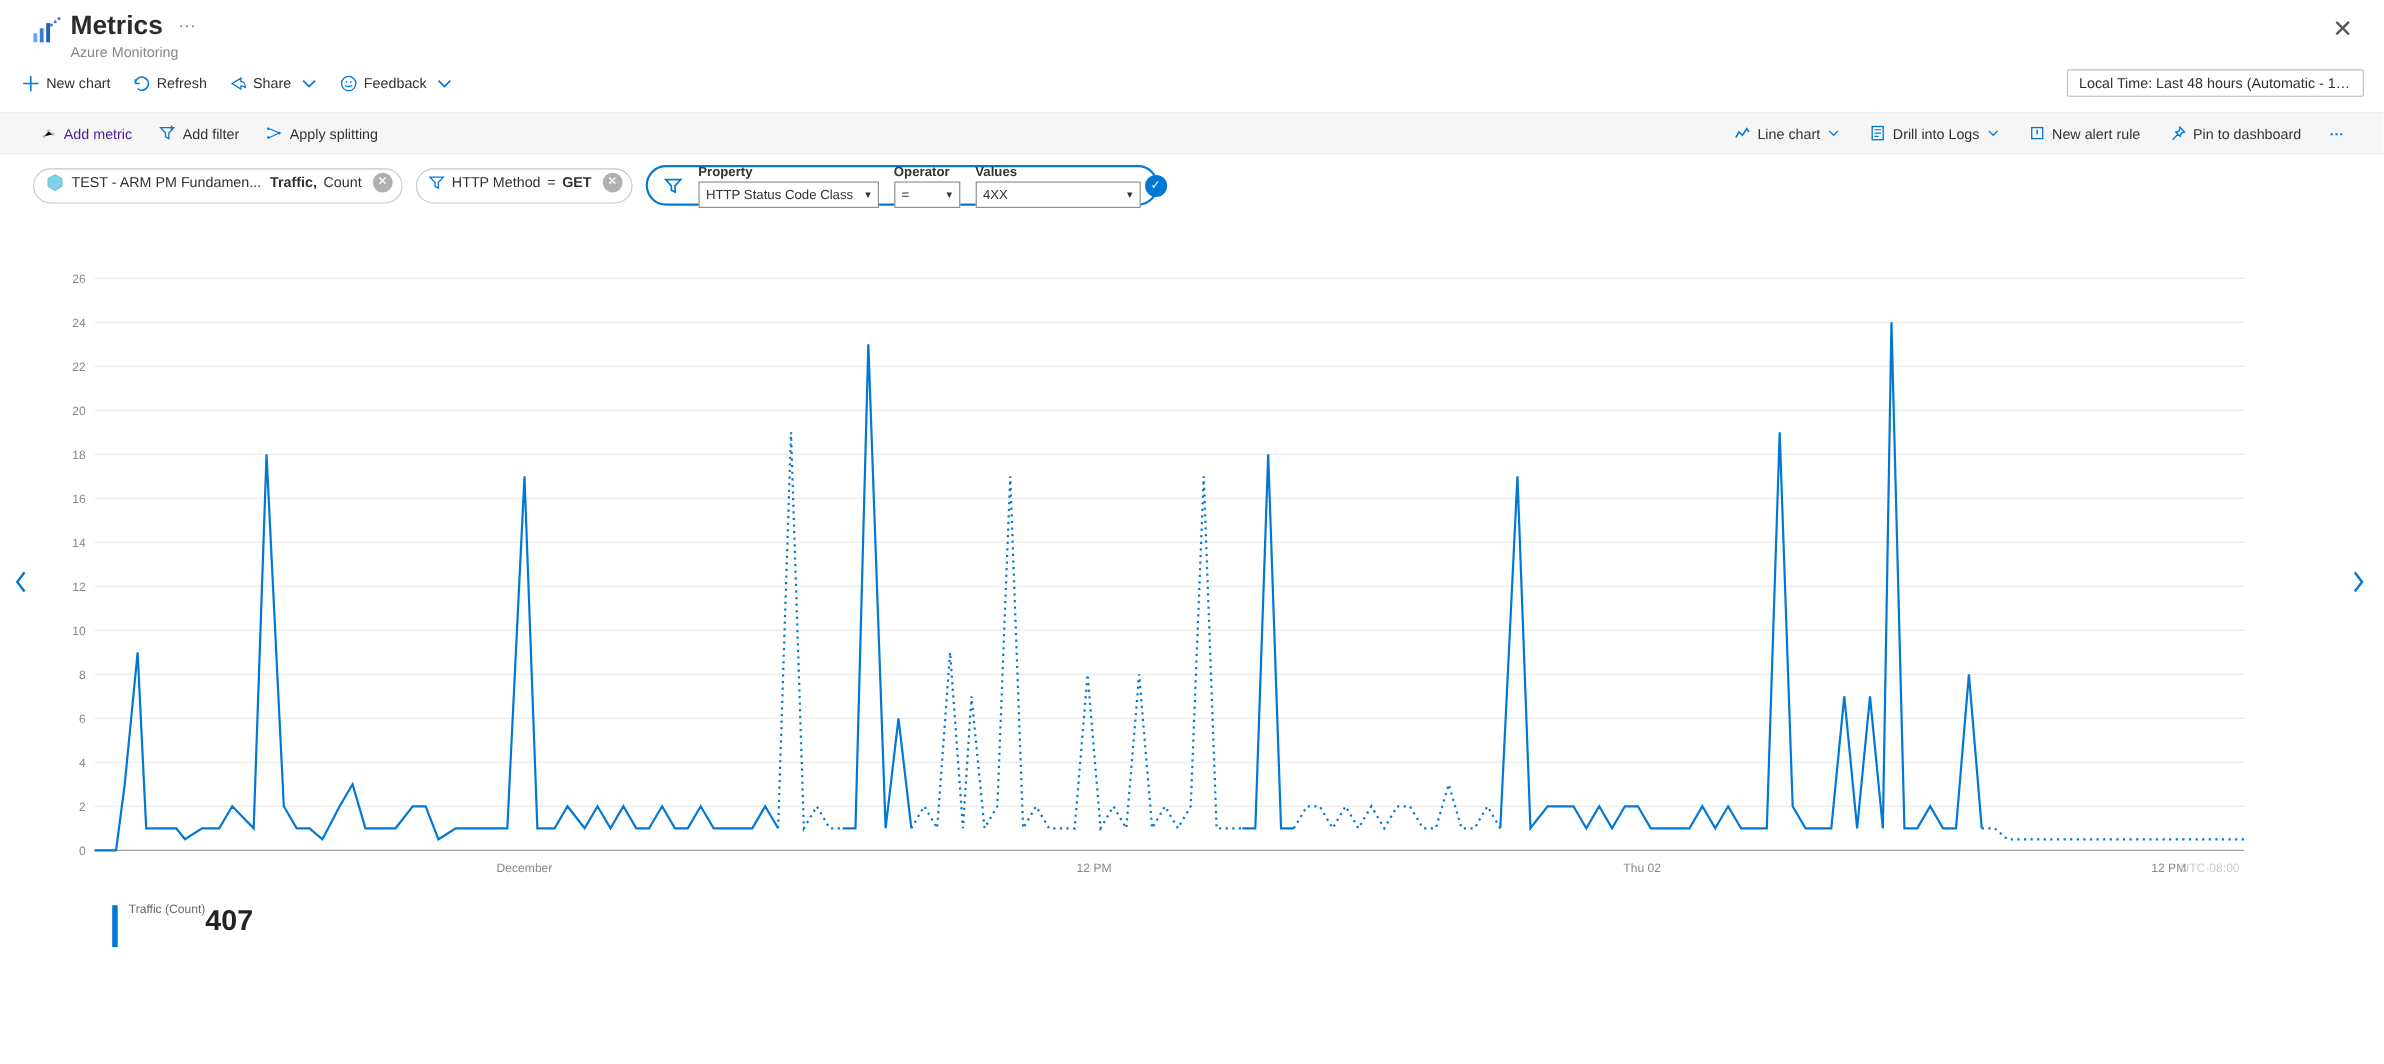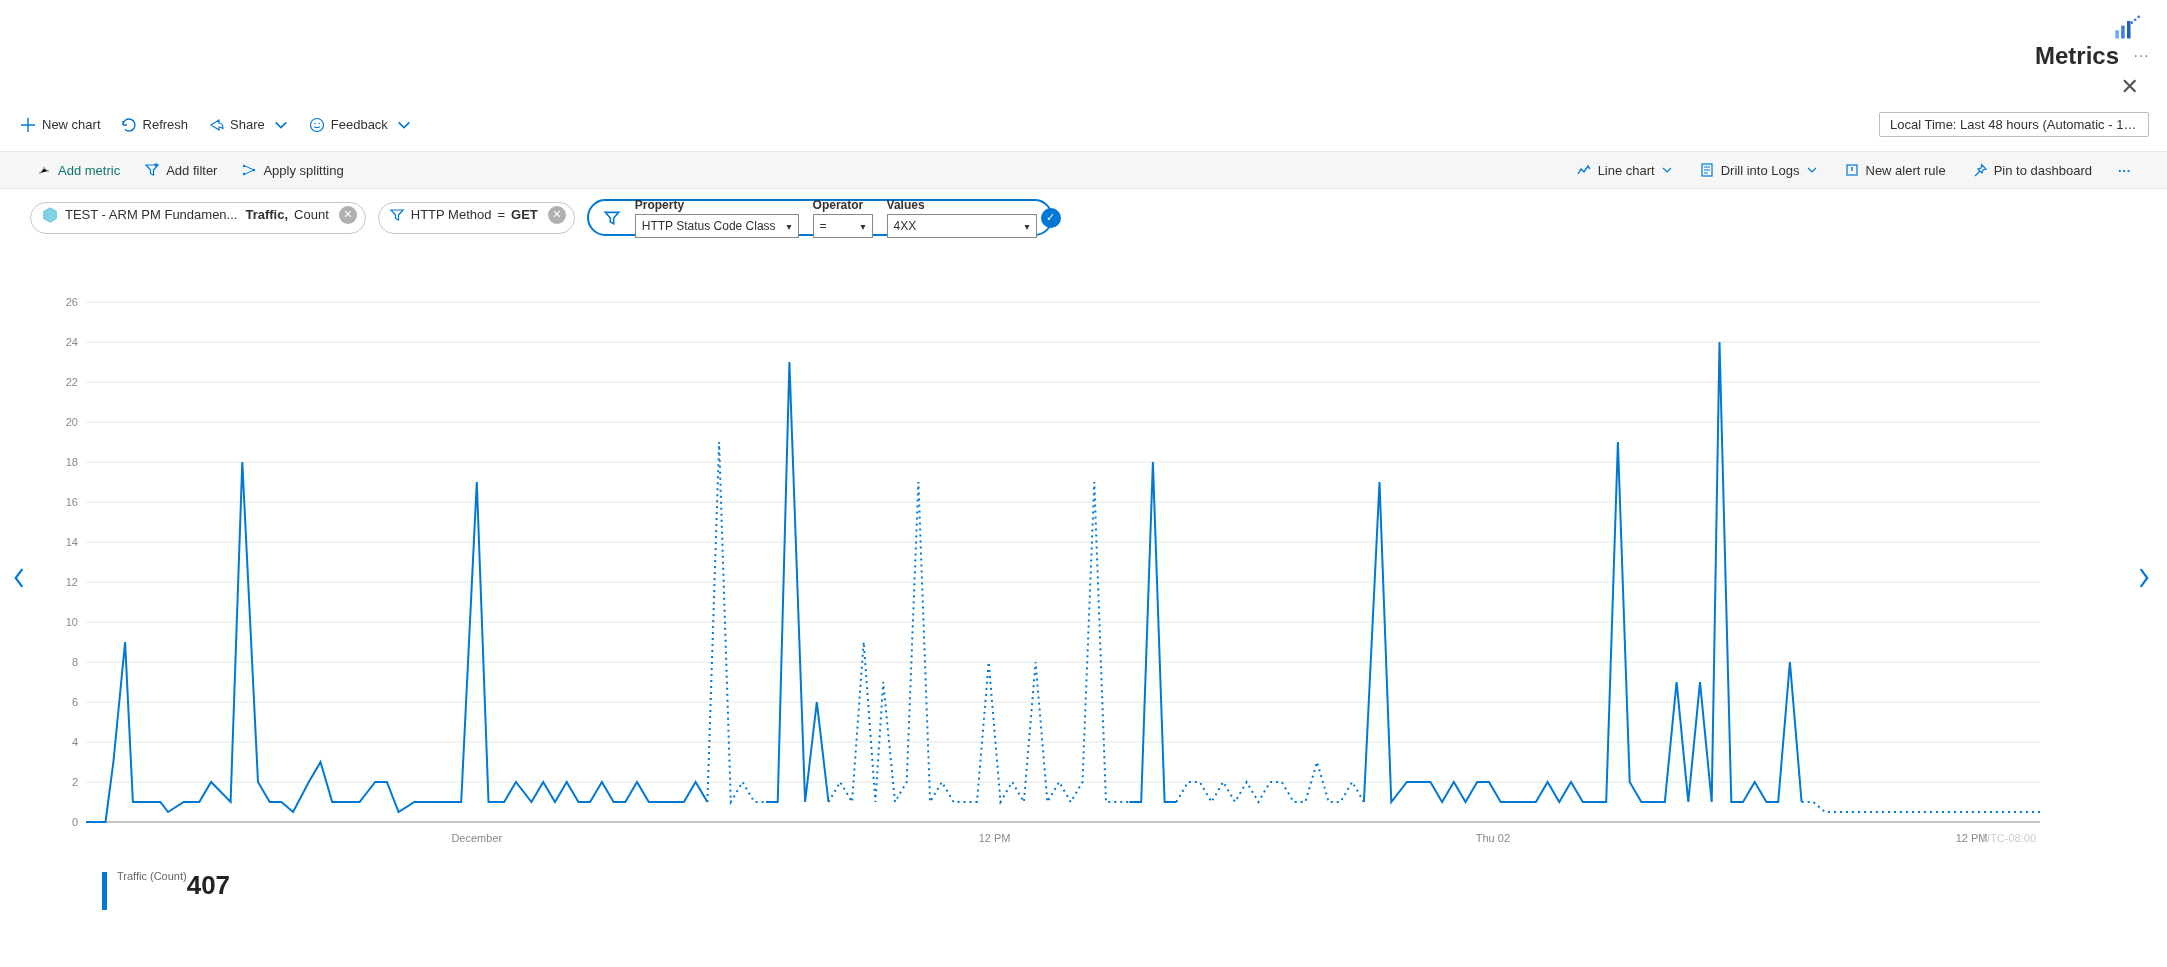--- a/index.html
+++ b/index.html
@@ -1,40 +1,40 @@
 <!DOCTYPE html>
 <html><head>
 <meta charset="utf-8">
 <style>
   * { box-sizing: border-box; }
   html, body { margin: 0; padding: 0; font-family: "Segoe UI", Arial, sans-serif; font-size: 13px; color: #323130; background: #fff; }
   .root { width: 2167px; height: 967px; position: relative; }
 
   
-  .header-row { display: flex; align-items: flex-end; padding: 10px 18px 0 16px; flex-direction: column; }
+  .header-row { display: flex; align-items: flex-start; padding: 10px 18px 0 28px; }
   .title-icon { width: 28px; height: 28px; display: flex; align-items: center; justify-content: center; margin-right: 8px; margin-top: 4px; }
   .title-block { flex: 1; }
   .title-line { display: flex; align-items: center; }
   .page-title { font-size: 24px; font-weight: 600; color: #2b2b2b; }
   .title-ellipsis { margin-left: 14px; color: #888; font-size: 16px; cursor: pointer; }
   .subtitle { font-size: 13px; color: #888; margin-top: 2px; }
   .close-btn { font-size: 22px; color: #555; cursor: pointer; padding: 6px 10px; line-height: 1; font-weight: 300; }
 
   
   .cmdbar { display: flex; align-items: center; padding: 8px 18px 14px 12px; gap: 4px; }
   .cmdbar .cmd { display: flex; align-items: center; gap: 6px; padding: 4px 8px; cursor: pointer; color: #323130; font-size: 13px; border-radius: 2px; }
   .cmdbar .cmd svg { width: 16px; height: 16px; }
   .cmdbar .chev { margin-left: 2px; }
   .spacer { flex: 1; }
   .time-btn { border: 1px solid #bdbdbd; border-radius: 2px; padding: 4px 10px; font-size: 13px; color: #323130; cursor: pointer; max-width: 270px; white-space: nowrap; overflow: hidden; text-overflow: ellipsis; }
 
   
   .graybar { background: #f6f6f6; border-top: 1px solid #eaeaea; border-bottom: 1px solid #eaeaea; display: flex; align-items: center; padding: 6px 30px; gap: 12px; }
   .graybar .gbtn { display: flex; align-items: center; gap: 6px; font-size: 13px; cursor: pointer; padding: 4px 6px; border-radius: 2px; }
-  .graybar .gbtn.disabled { color: #0f766e; }
+  .graybar .gbtn.disabled { color: #4c1d95; }
   .graybar .right { margin-left: auto; display: flex; align-items: center; gap: 14px; }
   .graybar .chev { color: #0078d4; }
   .more-btn { color: #0078d4; font-weight: bold; padding: 0 6px; cursor: pointer; }
 
   
   .pillrow { display: flex; align-items: center; padding: 10px 30px 6px 30px; gap: 12px; flex-wrap: wrap; }
   .pill { display: flex; align-items: center; border: 1px solid #c8c8c8; border-radius: 16px; height: 32px; padding: 0 8px 6px 10px; font-size: 13px; gap: 6px; }
   .pill .hex { width: 18px; height: 18px; }
   .pill .close { width: 18px; height: 18px; background: #b0b0b0; border-radius: 50%; color: #fff; display: flex; align-items: center; justify-content: center; font-size: 11px; cursor: pointer; margin-left: 4px; line-height: 1; }
   .pill strong { font-weight: 600; }
@@ -84,20 +84,21 @@
         <circle cx="19" cy="5" r="1.2" fill="#3a7de0"></circle>
         <circle cx="22" cy="2.5" r="1.2" fill="#3a7de0"></circle>
         <circle cx="16" cy="7.5" r="1.2" fill="#3a7de0"></circle>
       </svg>
     </div>
     <div class="title-block">
       <div class="title-line">
         <span class="page-title">Metrics</span>
         <span class="title-ellipsis">···</span>
       </div>
+      <div class="subtitle">Azure Monitoring</div>
     </div>
     <div class="close-btn">✕</div>
   </div>
 
   <div class="cmdbar">
     <div class="cmd">
       <svg viewBox="0 0 16 16">
           <path d="M8 1v14M1 8h14" stroke="#0078d4" stroke-width="1.4"></path>
         </svg>
       <span>New chart</span>

